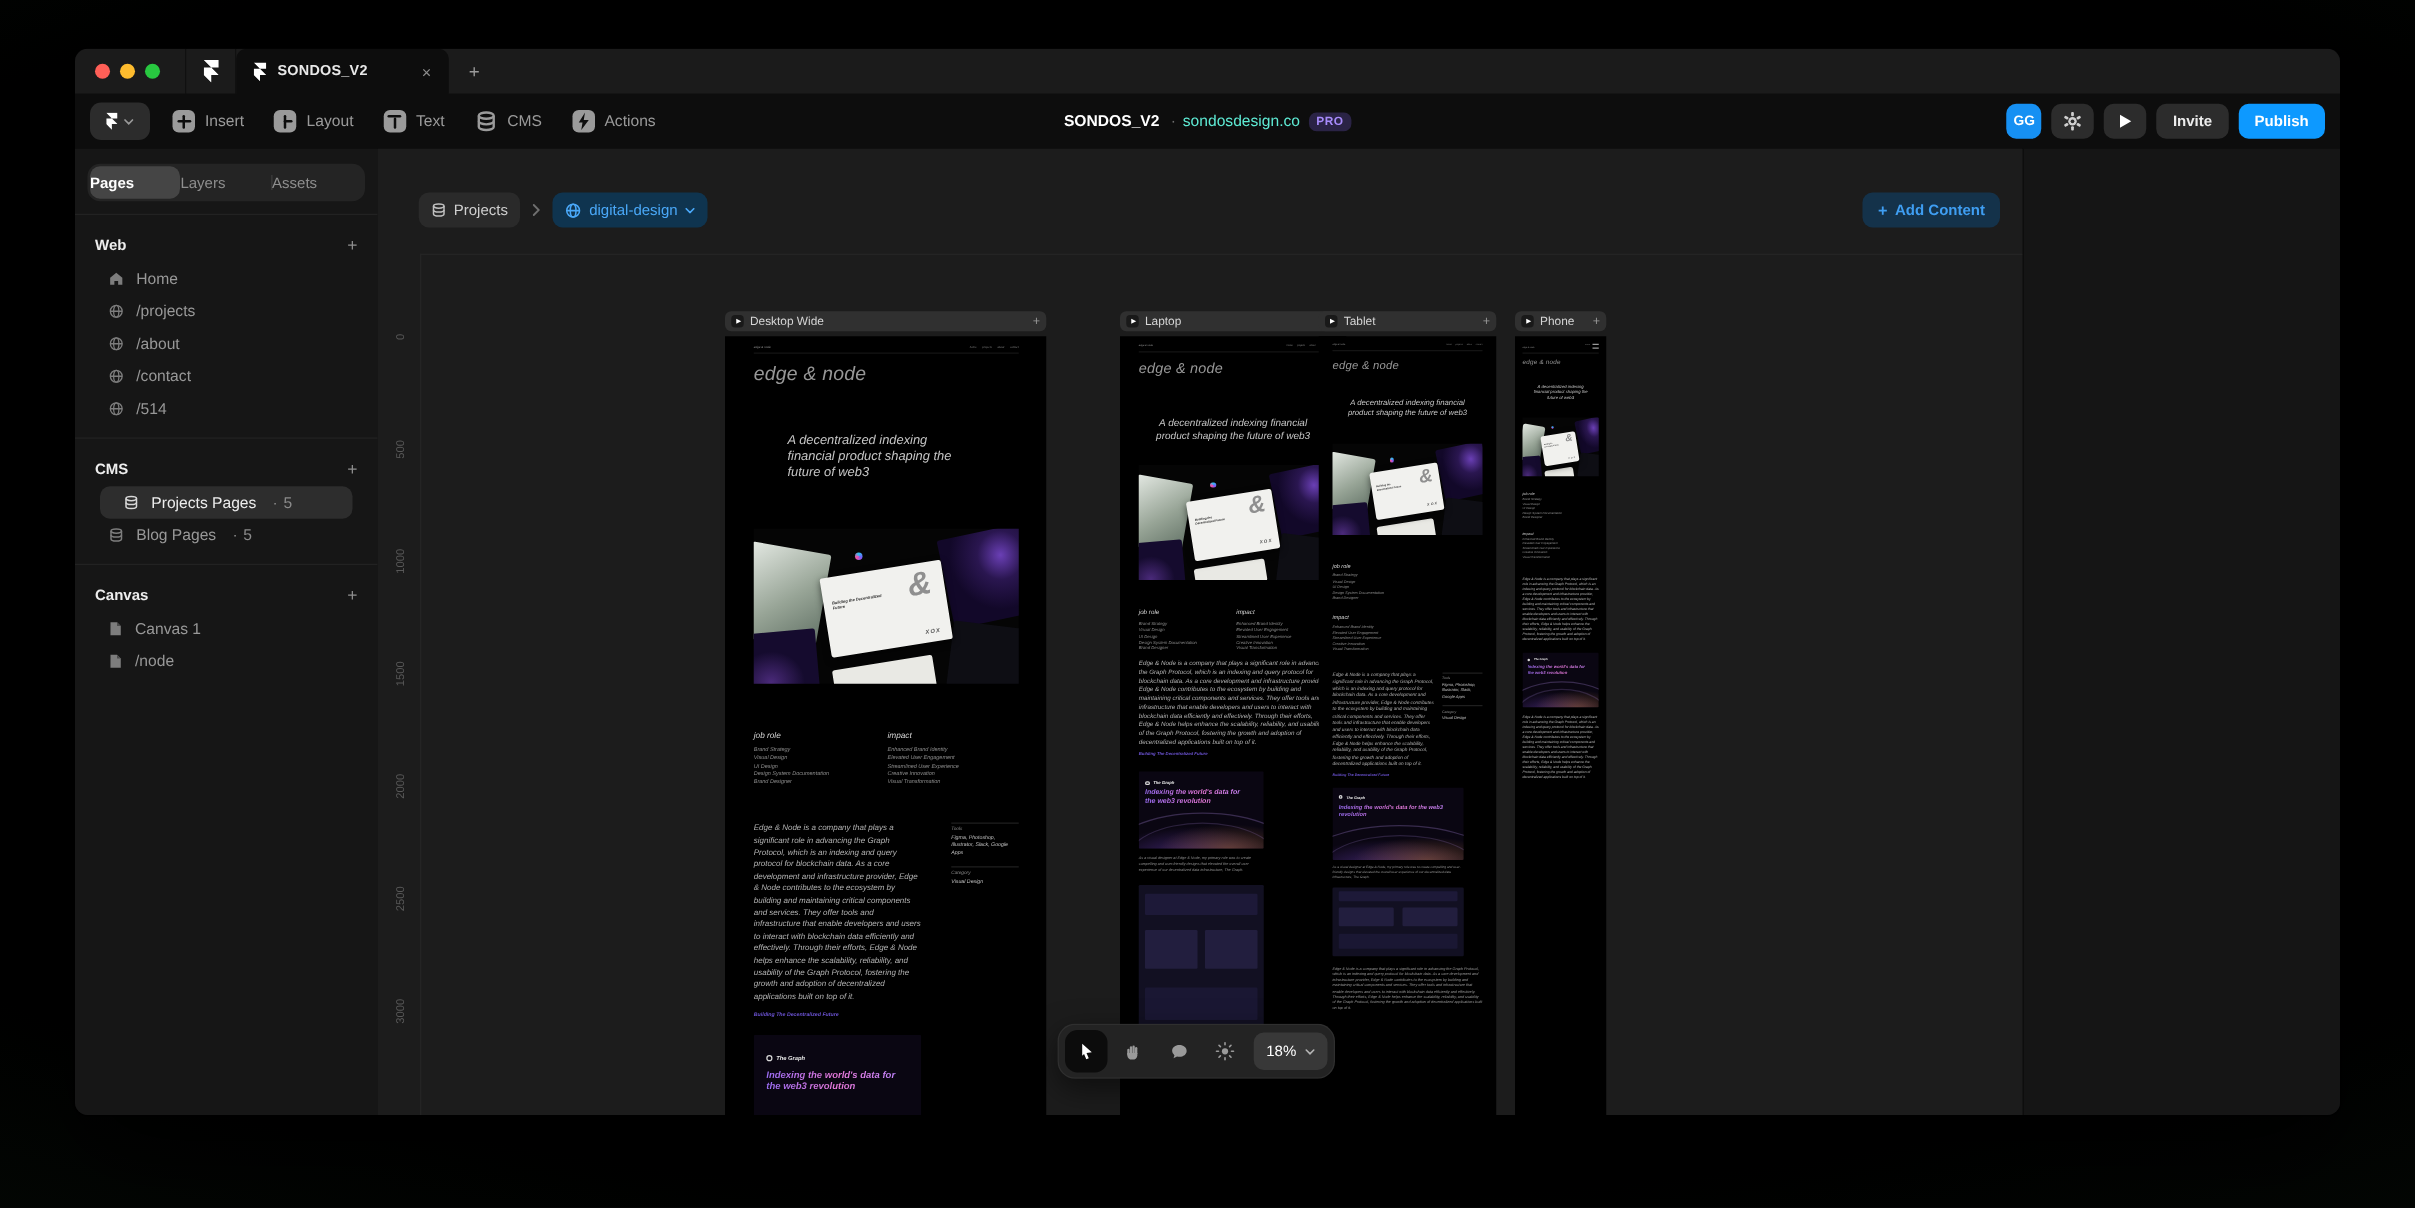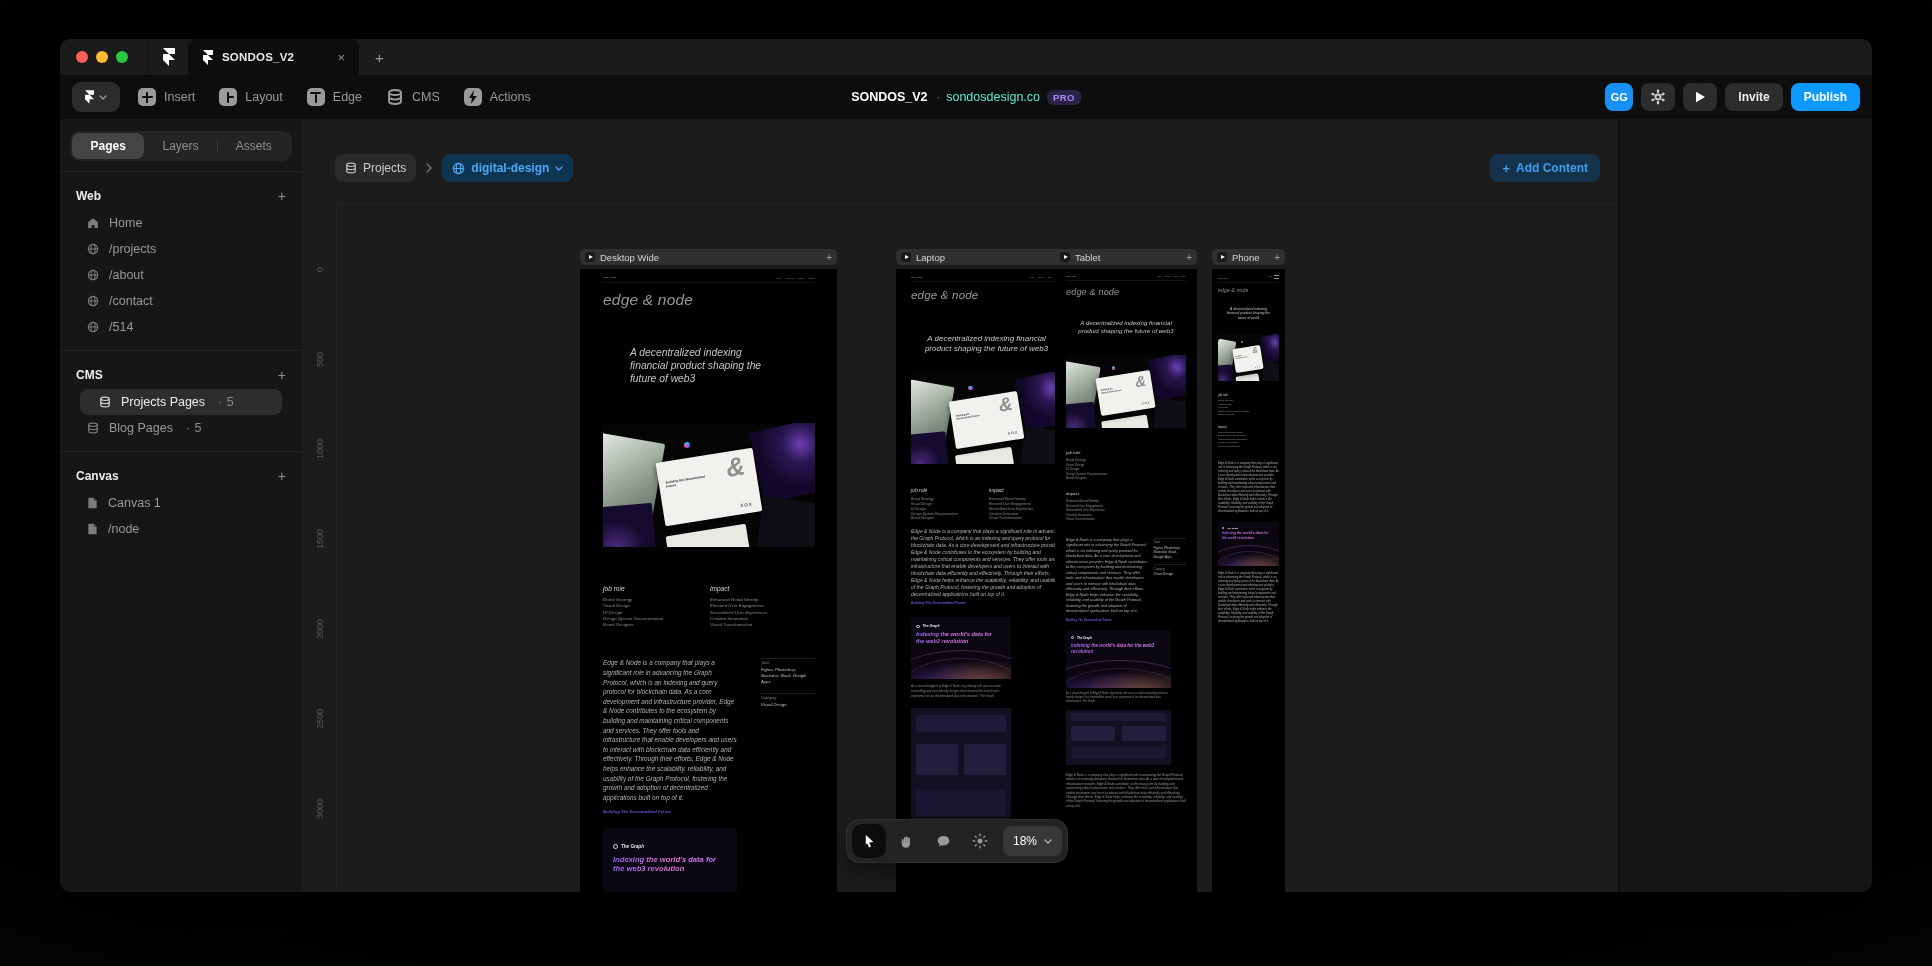--- a/index.html
+++ b/index.html
@@ -44,38 +44,38 @@
   .sqbtn { height:28px; min-width:34px; background:#2c2c2c; border-radius:8px; display:flex; align-items:center; justify-content:center; }
   .txtbtn { height:28px; background:#2c2c2c; border-radius:8px; color:#ececec; font-size:12px; font-weight:600; display:flex; align-items:center; padding:0 13px; }
   .publish { background:#0d99ff; color:#fff; }
 
   
   .main { position:absolute; top:80px; left:0; right:0; bottom:0; display:flex; }
 
   
   .sidebar { width:242px; background:#161616; padding-top:12px; flex-shrink:0; }
   .seg { margin:0 10px 4px; background:#242424; border-radius:10px; height:30px; display:flex; align-items:center; padding:2px; position:relative; }
-  .seg .cell { flex:1; text-align:center; font-size:12px; color:#8e8e8e; line-height:26px; border-radius:8px; }
+  .seg .cell { flex:1; font-size:12px; color:#8e8e8e; line-height:26px; border-radius:8px; }
   .seg .cell.on { background:#454545; color:#fff; font-weight:600; }
   .seg .segdiv { width:1px; height:12px; background:#3c3c3c; }
   .sdiv { height:1px; background:#222; margin:10px 0; }
   .shead { display:flex; align-items:center; padding:6px 16px; }
   .shead .t { color:#ededed; font-size:12px; font-weight:700; }
   .shead .plus { margin-left:auto; color:#8e8e8e; font-size:14px; }
   .srow { display:flex; align-items:center; gap:10px; height:26px; padding-left:27px; color:#989898; font-size:12.5px; }
   .srow.sel { margin:0 20px; padding-left:19px; background:#2d2d2d; border-radius:8px; color:#ececec; }
   .count { color:#8a8a8a; } .count::before { content:"·  "; margin:0 1px 0 3px; }
 
   
   .canvas { flex:1; background:#1c1c1c; position:relative; overflow:hidden; }
   .cheader { position:absolute; top:35px; left:33px; right:18px; height:28px; display:flex; align-items:center; }
   .chip { height:28px; border-radius:8px; display:flex; align-items:center; gap:6px; padding:0 10px; }
   .chip.gray { background:#2a2a2a; color:#cfcfcf; font-size:12px; font-weight:500; }
   .crumb-sep { margin:0 10px; display:flex; }
-  .chip.blue { background:#0f344f; color:#4aa8f8; font-size:12px; font-weight:700;align-items:center; }
+  .chip.blue { background:#0f344f; color:#4aa8f8; font-size:12px; font-weight:400;align-items:center; }
   .addc { margin-left:auto; height:28px; border-radius:8px; background:#14324a; color:#3f9ef2; font-size:12px; font-weight:600; display:flex; align-items:center; gap:6px; padding:0 12px; }
   .addc .p { font-size:13px; font-weight:600; }
   .vline { position:absolute; left:34px; top:84px; bottom:0; width:1px; background:#242424; }
   .hline { position:absolute; top:84px; left:34px; right:0; height:1px; background:#242424; }
   .rlab { position:absolute; left:12px; width:12px; height:36px; writing-mode:vertical-rl; transform:rotate(180deg); font-size:9px; color:#585858; display:flex; align-items:center; justify-content:center; }
   .ruler .rlab:nth-of-type(1){top:132px} .ruler .rlab:nth-of-type(2){top:222px}
   .ruler .rlab:nth-of-type(3){top:312px} .ruler .rlab:nth-of-type(4){top:402px}
   .ruler .rlab:nth-of-type(5){top:492px} .ruler .rlab:nth-of-type(6){top:582px}
   .ruler .rlab:nth-of-type(7){top:672px}
 
@@ -279,21 +279,21 @@
             <span class="v"></span>
             <span class="h"></span>
           </span>
         <span class="lab">Layout</span>
       </div>
       <div class="titem">
         <span class="badge txt">
             <span class="h"></span>
             <span class="v"></span>
           </span>
-        <span class="lab">Edge</span>
+        <span class="lab">Text</span>
       </div>
       <div class="titem">
         <svg width="18" height="18" viewBox="0 0 16 16">
             <g stroke="#9a9a9a" stroke-width="1.7" fill="none">
               <ellipse cx="8" cy="4" rx="5.3" ry="2.2"></ellipse>
               <path d="M2.7 4v4c0 1.2 2.4 2.2 5.3 2.2s5.3-1 5.3-2.2V4"></path>
               <path d="M2.7 8v4c0 1.2 2.4 2.2 5.3 2.2s5.3-1 5.3-2.2V8"></path>
             </g>
           </svg>
         <span class="lab">CMS</span>

